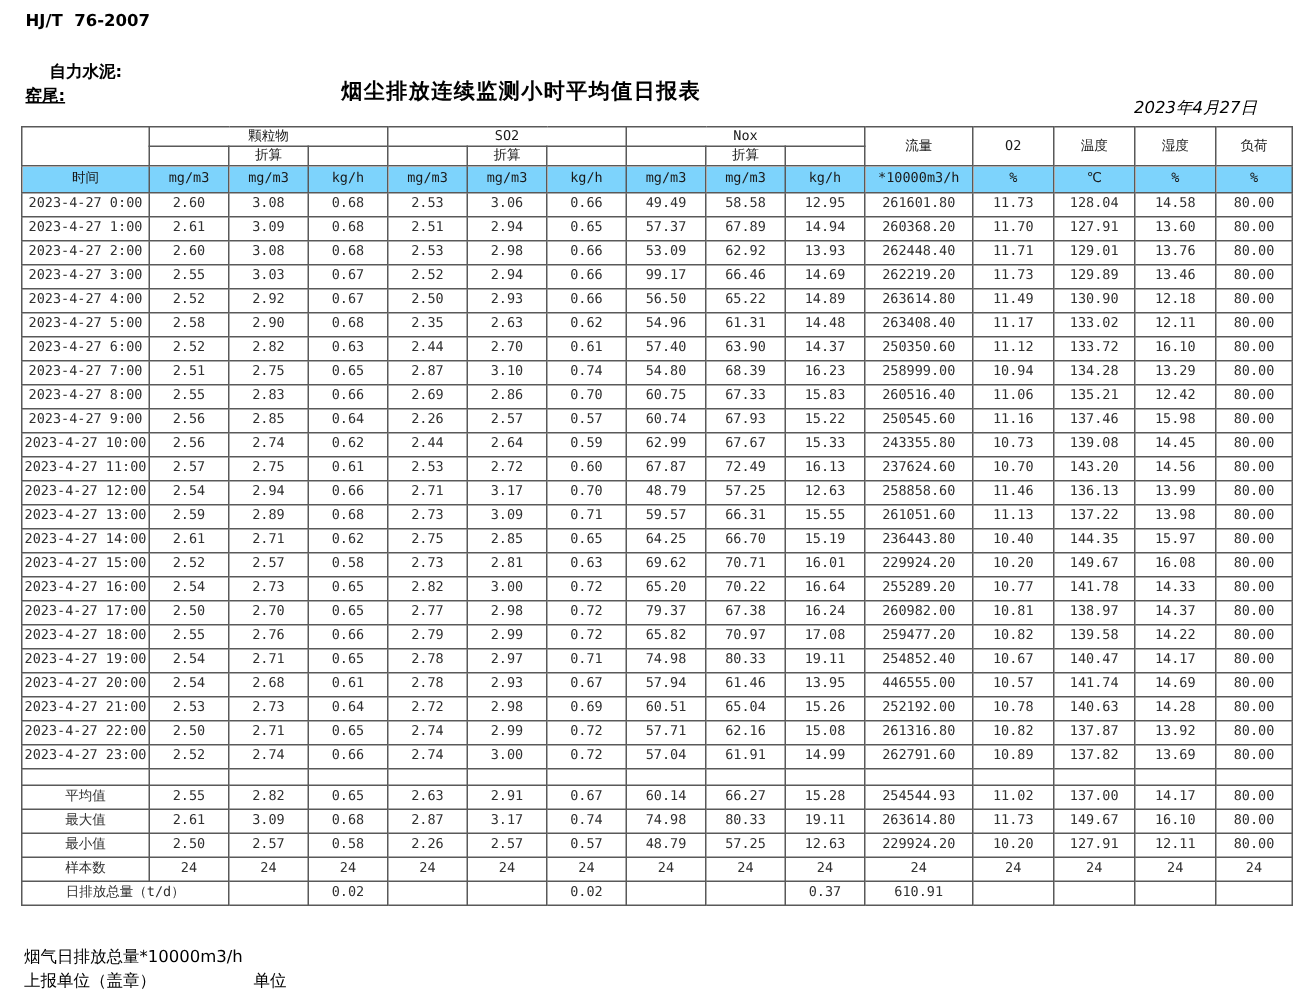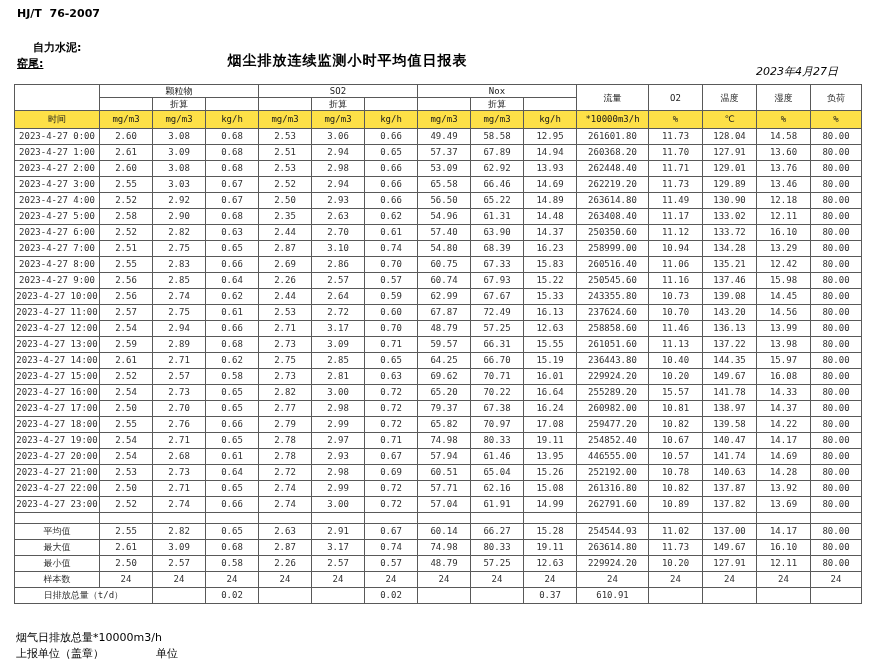--- a/index.html
+++ b/index.html
@@ -11,27 +11,27 @@
   .company    { position:absolute; left:17px;  top:40px; font-weight:bold; font-size:11px;margin-left:16px; }
   .location   { position:absolute; left:17px;  top:56px; font-weight:bold; font-size:11px;text-decoration:underline; }
   .date       { position:absolute; right:37px; top:64px; font-size:11px;font-style:italic; }
 
   table.report { position:absolute; left:14px; top:84px; width:847px; border-collapse:collapse; table-layout:fixed;
                  font-family:"DejaVu Sans Mono","DejaVu Sans",sans-serif; font-size:9px; color:#303030; }
   table.report td { border:1px solid #595959; text-align:center; vertical-align:middle;
                     padding:0 1px; height:15px; line-height:15px; white-space:nowrap; overflow:hidden; }
   thead td { color:#1a1a1a; }
   tr.r1 td, tr.r2 td { height:12px; line-height:12px; }
-  tr.green td { background:#fde047; height:17px; line-height:17px; }
+  tr.green td { background:#7dd3fc; height:17px; line-height:17px; }
   tr.spacer td { height:10px; line-height:10px; }
   td.left { text-align:left; padding-left:3px; }
 
   .footer-note        { position:absolute; left:16px;  top:630px; font-size:11px; }
   .footer-report-unit { position:absolute; left:16px;  top:646px; font-size:11px; }
-  .footer-unit        { position:absolute; left:156px; top:646px; font-size:11px; }
+  .footer-unit        { position:absolute; left:169px; top:646px; font-size:11px; }
 </style>
 </head>
 <body>
 
 <div class="page">
 
   <div class="standard">HJ/T  76-2007</div>
   <div class="title">烟尘排放连续监测小时平均值日报表</div>
   <div class="company">自力水泥:</div>
   <div class="location">窑尾:</div>
@@ -149,21 +149,21 @@
           <td>80.00</td>
         </tr>
         <tr>
           <td>2023-4-27 3:00</td>
           <td>2.55</td>
           <td>3.03</td>
           <td>0.67</td>
           <td>2.52</td>
           <td>2.94</td>
           <td>0.66</td>
-          <td>65.58</td>
+          <td>99.17</td>
           <td>66.46</td>
           <td>14.69</td>
           <td>262219.20</td>
           <td>11.73</td>
           <td>129.89</td>
           <td>13.46</td>
           <td>80.00</td>
         </tr>
         <tr>
           <td>2023-4-27 4:00</td>
@@ -374,21 +374,21 @@
           <td>2.54</td>
           <td>2.73</td>
           <td>0.65</td>
           <td>2.82</td>
           <td>3.00</td>
           <td>0.72</td>
           <td>65.20</td>
           <td>70.22</td>
           <td>16.64</td>
           <td>255289.20</td>
-          <td>15.57</td>
+          <td>10.77</td>
           <td>141.78</td>
           <td>14.33</td>
           <td>80.00</td>
         </tr>
         <tr>
           <td>2023-4-27 17:00</td>
           <td>2.50</td>
           <td>2.70</td>
           <td>0.65</td>
           <td>2.77</td>

